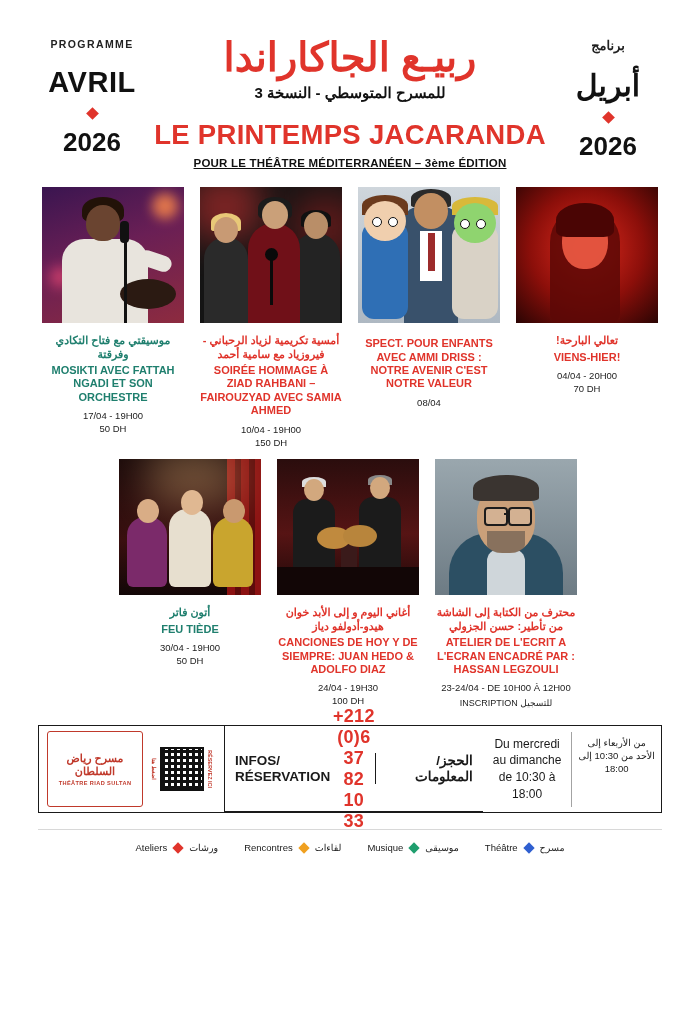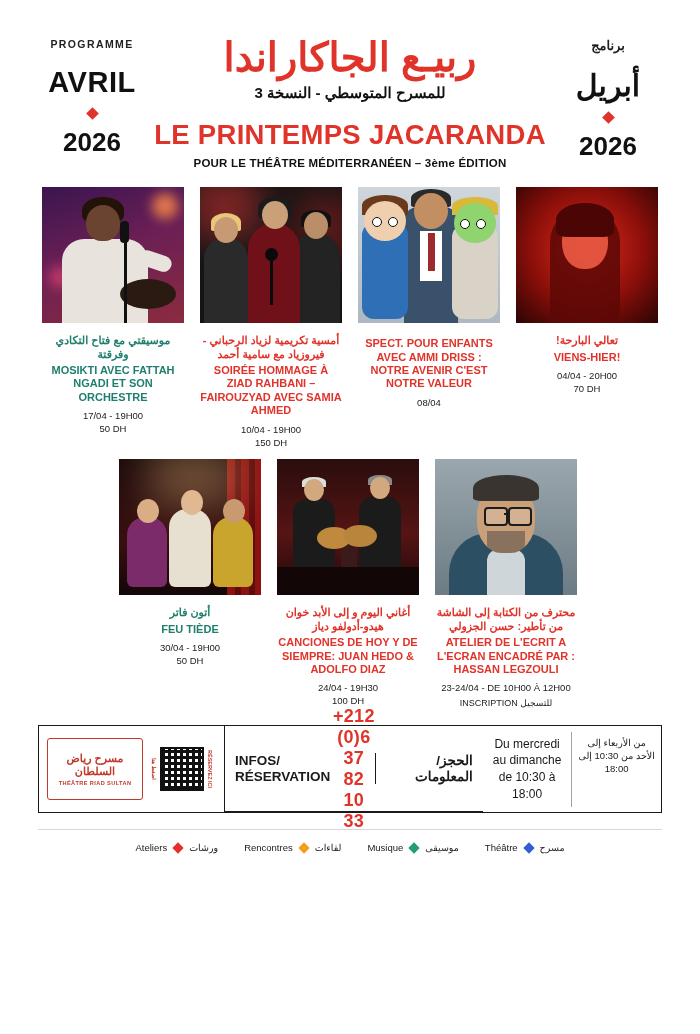--- a/index.html
+++ b/index.html
@@ -92,20 +92,21 @@
     margin-top:18px;
     letter-spacing:0.3px;
     line-height:1.1;
   }
   .fr-sub{
     font-size:11.5px;
     font-weight:bold;
     color:#111;
     margin-top:7px;
     letter-spacing:0.2px;
+    text-decoration:underline;
   }
 
   
   .row{
     display:flex;
     justify-content:center;
     align-items:flex-start;
     gap:16px;
     margin-top:18px;
     padding:0 38px;
@@ -259,21 +260,21 @@
   .logo-cell{
     width:186px;
     border-right:1px solid #1a1a1a;
     display:flex;
     align-items:center;
     padding:6px 8px;
     box-sizing:border-box;
     gap:8px;
   }
   .theatre-logo{
-    width:96px;height:62px;
+    width:96px;height:76px;
     border:1.6px solid #c0392b;
     border-radius:3px;
     display:flex;flex-direction:column;
     align-items:center;justify-content:center;
     color:#c0392b;
     font-size:8px;
     font-weight:bold;
     line-height:1.1;
     text-align:center;
     padding:3px;

